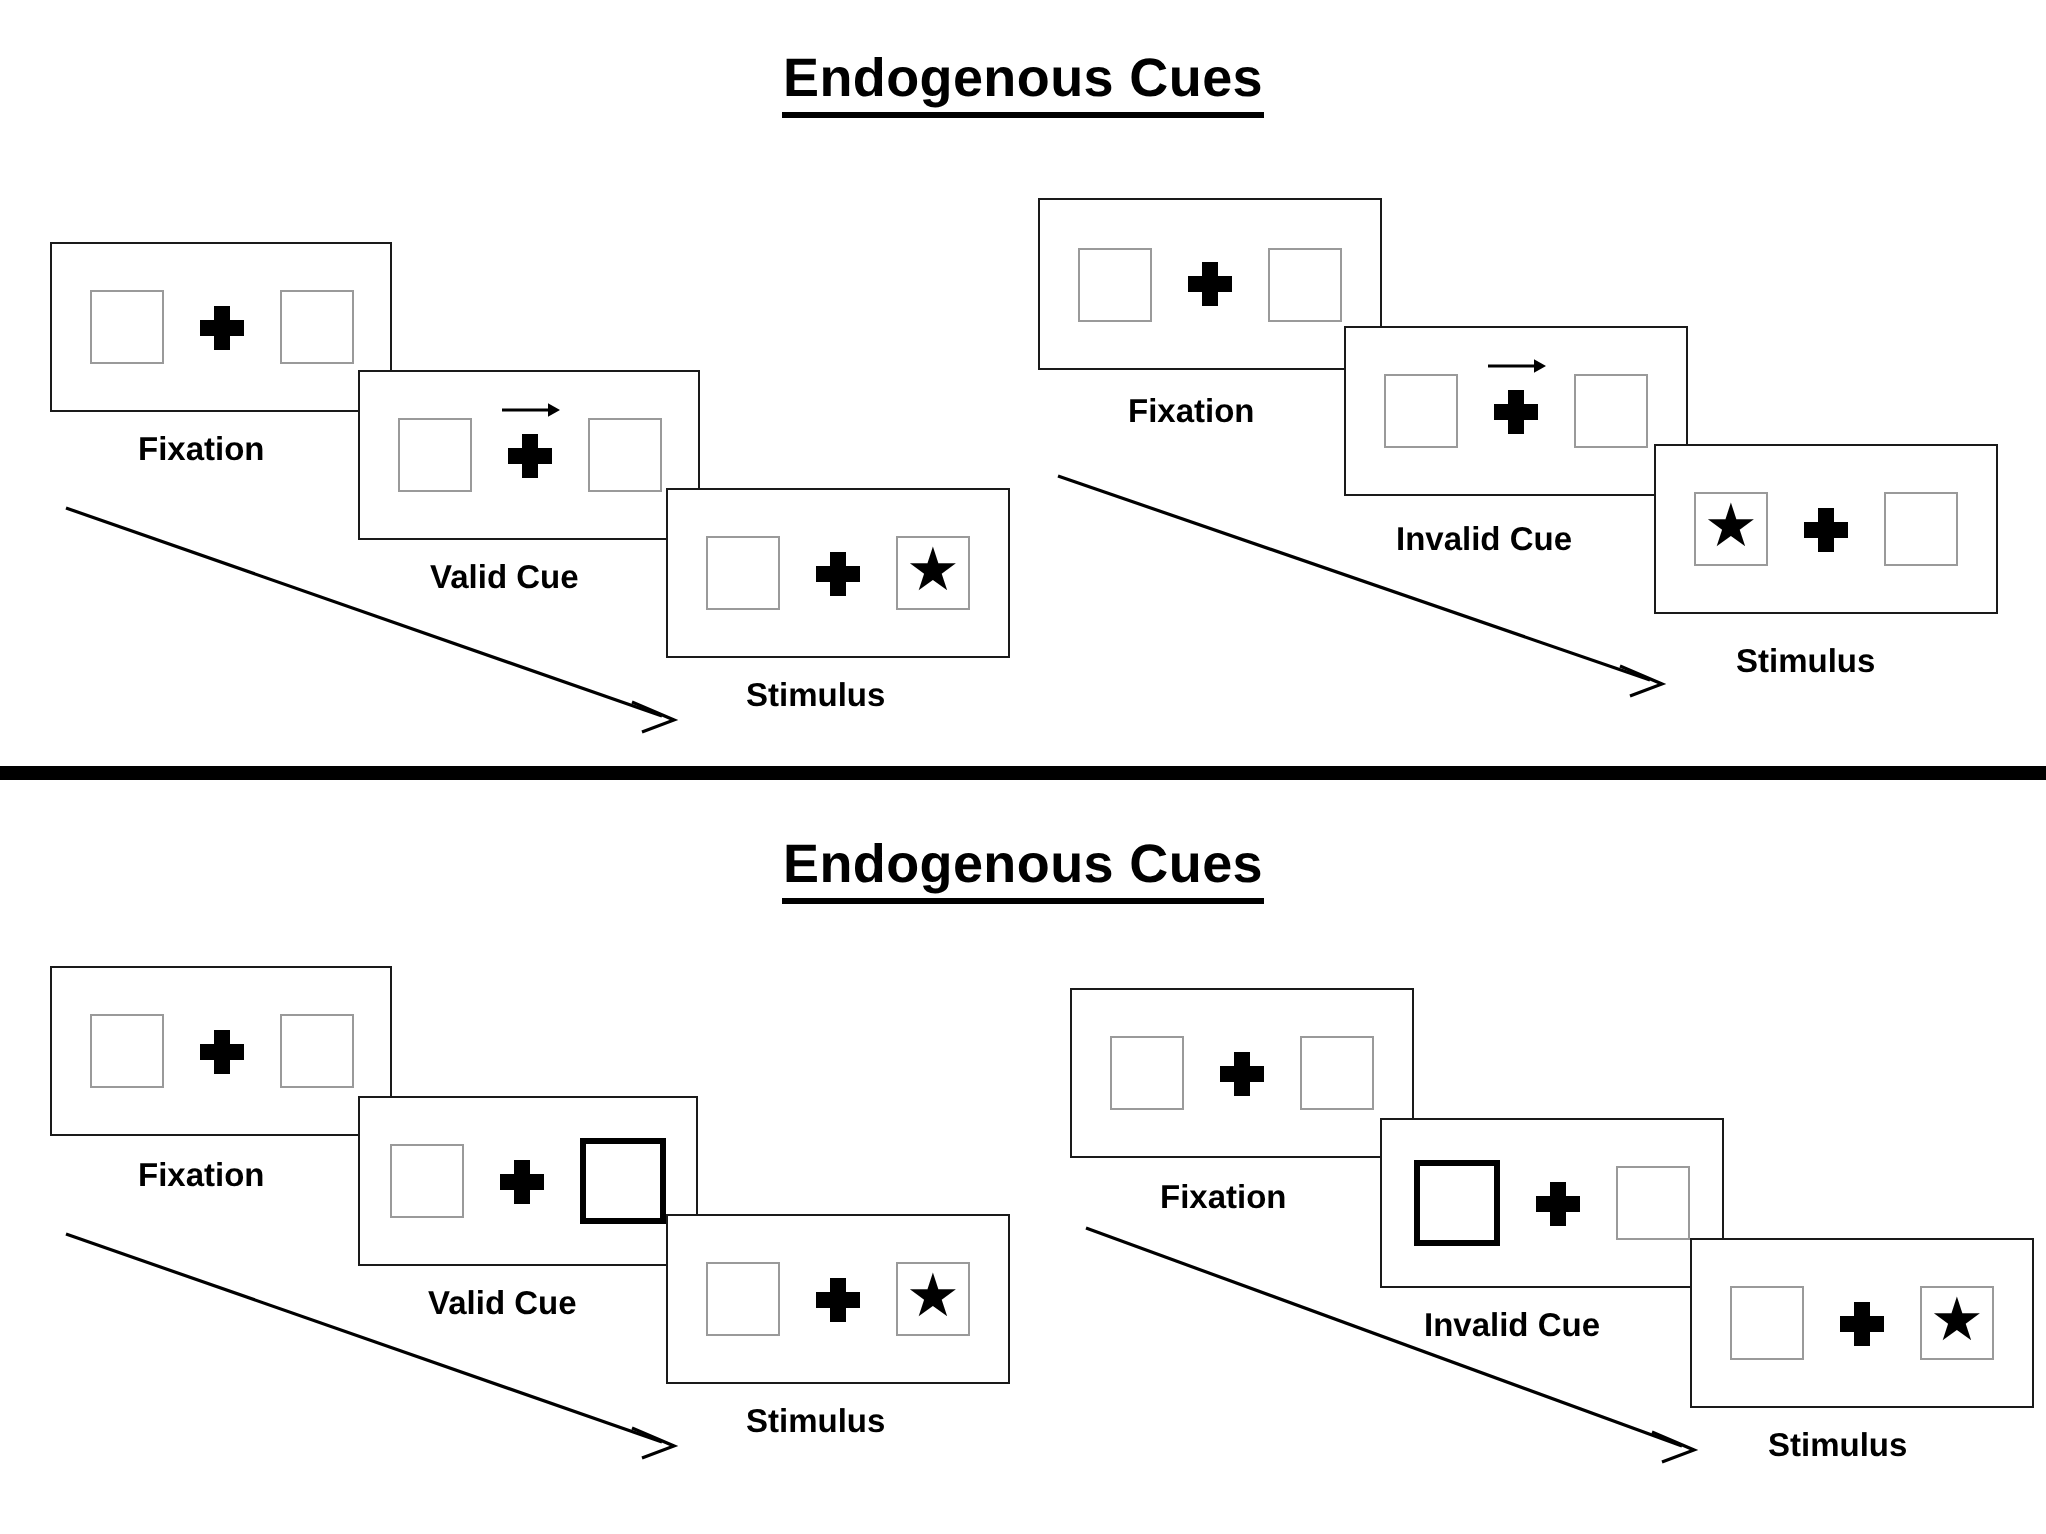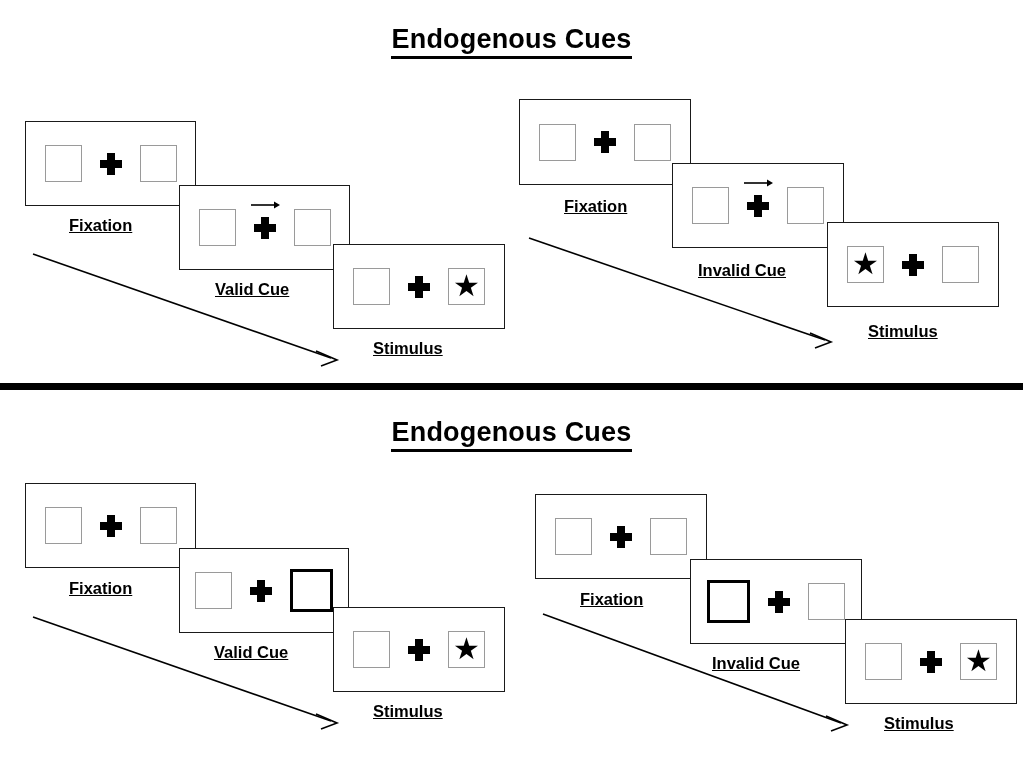--- a/index.html
+++ b/index.html
@@ -133,21 +133,20 @@
     pointer-events: none;
   }
 
   
   .panel-label {
     position: absolute;
     font-size: 16.5px;
     font-weight: bold;
     white-space: nowrap;
     color: #000;
-    text-decoration: underline;
   }
 
   
   .seq-arrow {
     position: absolute;
     overflow: visible;
   }
 </style>
 </head>
 <body>

